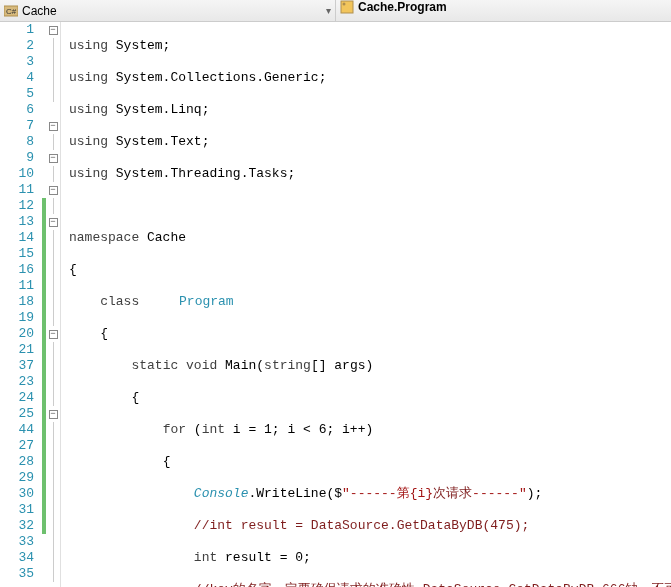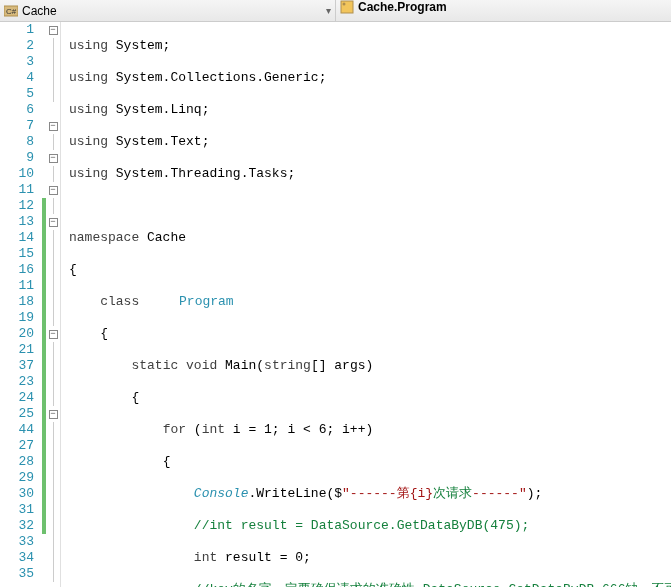--- a/index.html
+++ b/index.html
@@ -18,21 +18,21 @@
 .fold-line { width: 1px; height: 16px; background: #ccc; position: absolute; }
 .change-bar { width: 4px; background: #fff; }
 .change-bar div { height: 16px; }
 .green { background: #6ec06e; }
 .code { flex: 1; padding-left: 8px; white-space: pre; font-size: 13px; line-height: 16px; }
 .code div { height: 16px; }
 .kw { color: #404040; }
 .typ { color: #2b91af; margin-left: 32px; }
 .cls { color: #2b91af; font-style: italic; }
 .str { color: #a31515; }
-.cmt { color: #15803d; }
+.cmt { color: #7f1d1d; }
 .dd-arrow { margin-left: auto; color: #666; font-size: 10px; cursor: pointer; }
 </style>
 </head>
 <body>
 
 <div class="toolbar">
   <div class="tb-left">
     <span class="tb-icon">
       <svg viewBox="0 0 14 14">
           <rect x="0" y="2" width="14" height="10" fill="#d7ba7d" stroke="#b08f4f"></rect>

